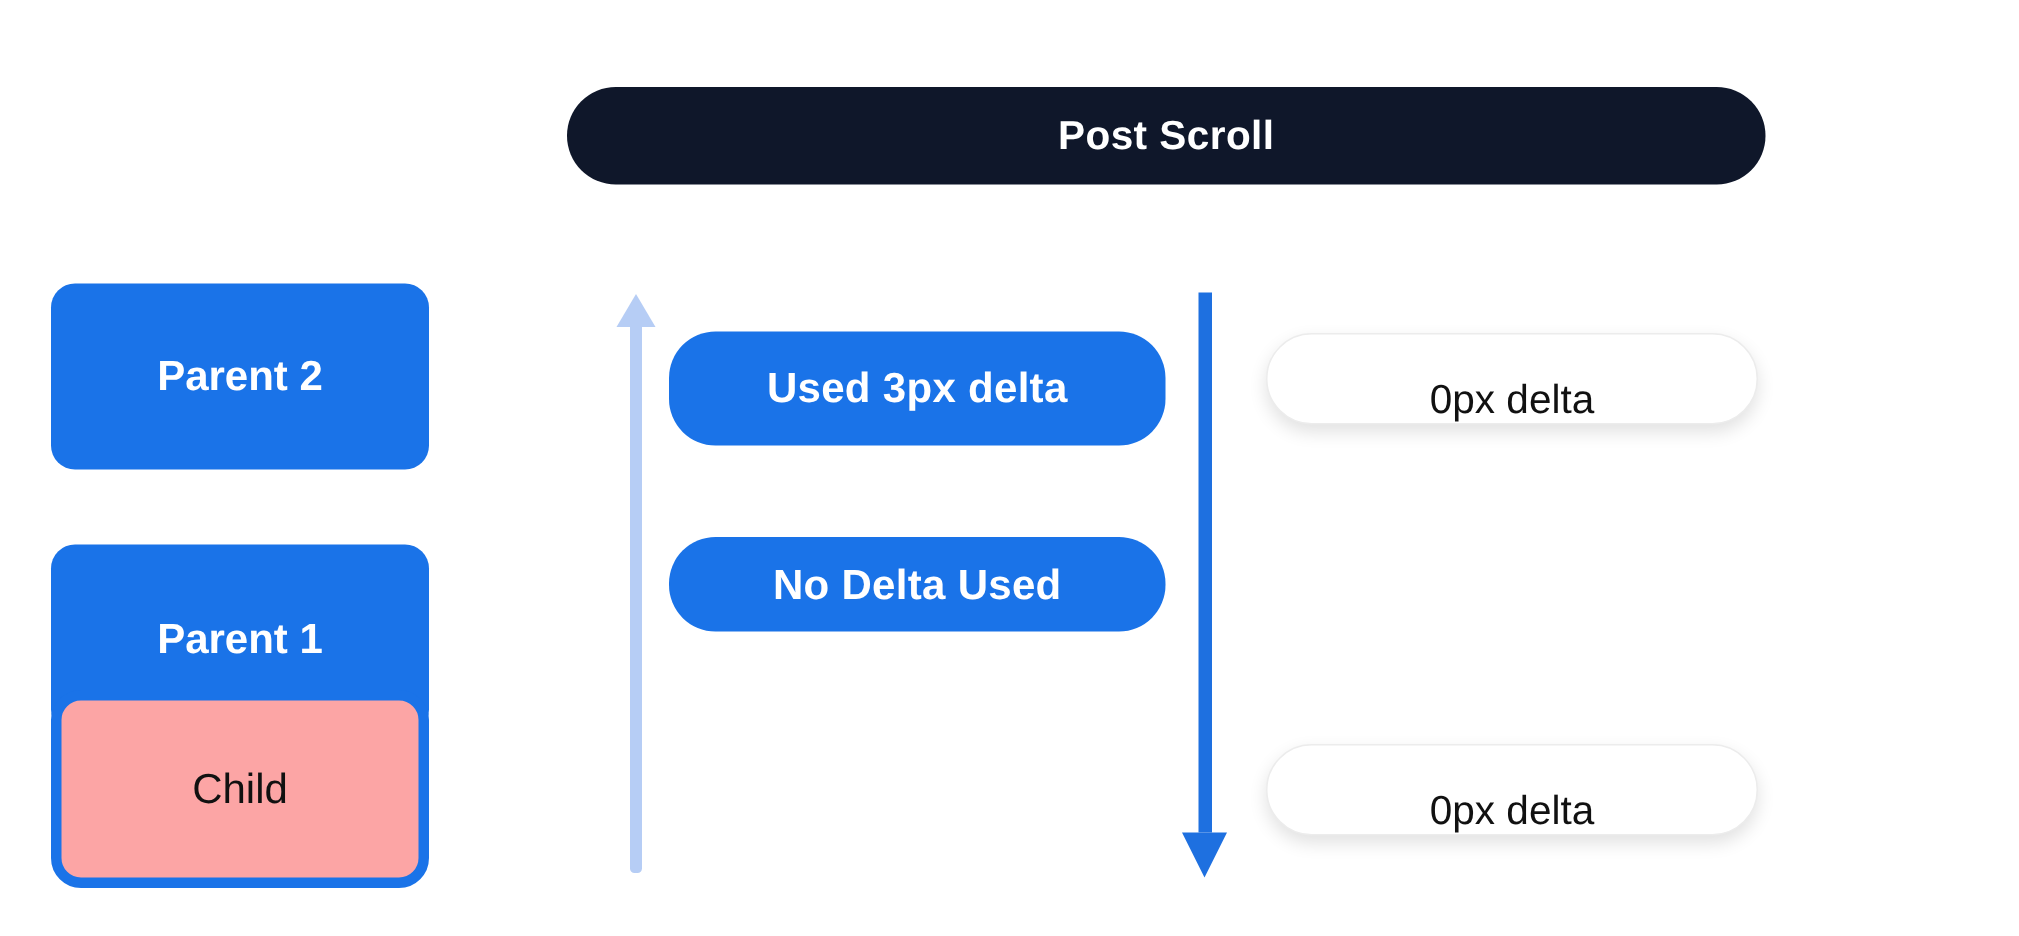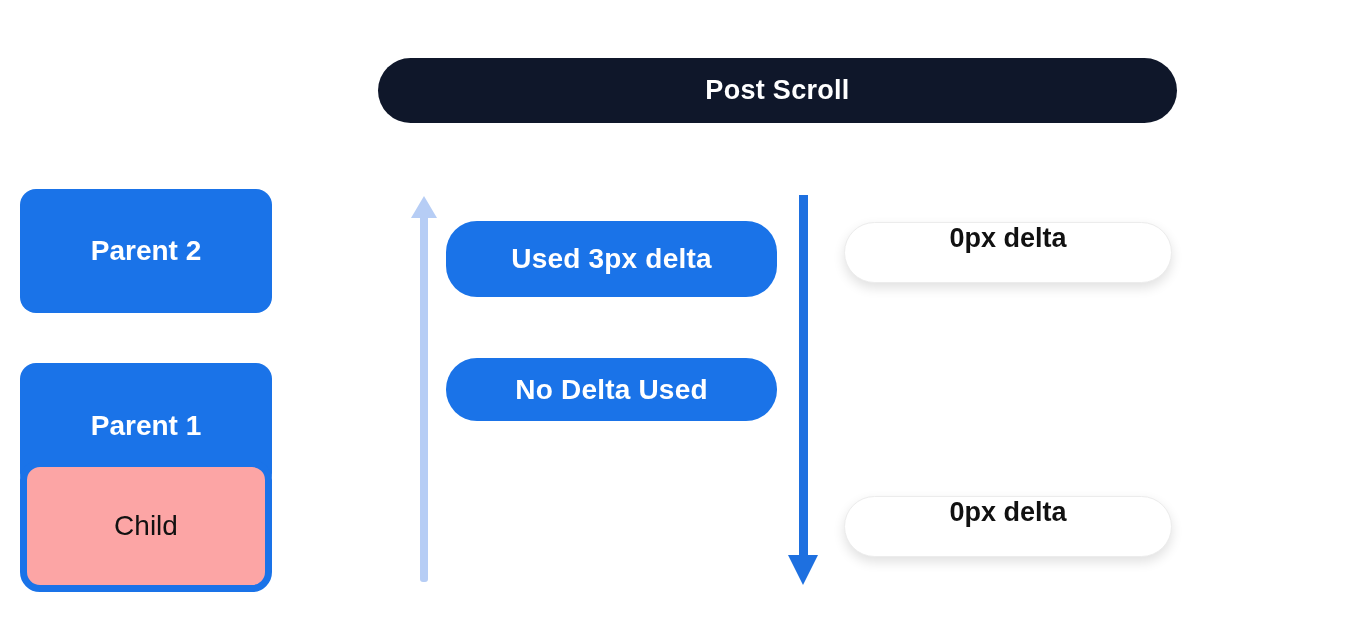--- a/index.html
+++ b/index.html
@@ -23,21 +23,21 @@
     display: flex; align-items: center; justify-content: center;
     color: #ffffff;
     font-size: 27px; font-weight: 700;
     letter-spacing: 0.3px;
     margin-top: 12px;
   }
 
   
   .node {
     position: absolute;
-    left: 20px;
+    left: 34px;
     width: 252px;
     display: flex; align-items: center; justify-content: center;
     font-size: 28px;
   }
   .node-filled {
     background: #1a73e8;
     border-radius: 16px;
     color: #ffffff;
     font-weight: 700;
   }
@@ -98,23 +98,23 @@
 
   
   .result-pill {
     position: absolute;
     left: 844px;
     width: 328px; height: 61px;
     background: #ffffff;
     border: 1px solid #ececec;
     border-radius: 31px;
     box-shadow: 0 5px 12px rgba(0,0,0,0.12);
-    display: flex; align-items: flex-start; justify-content: center;
+    display: flex; align-items: flex-end; justify-content: center;
     color: #111111;
-    font-size: 27px; font-weight: 700;
+    font-size: 27px; font-weight: 400;
   }
   .result-top { top: 222px; }
   .result-bottom { top: 496px; }
 </style>
 </head>
 <body>
 
 <div class="canvas">
 
   <div class="title-pill">

